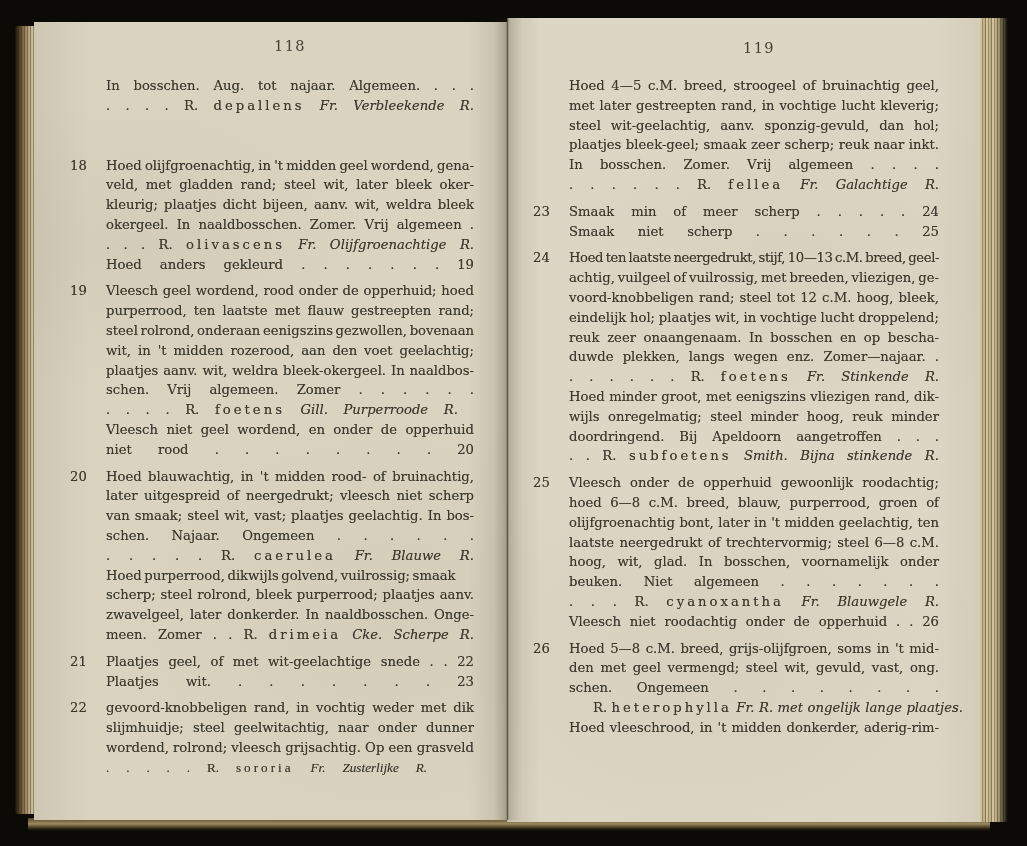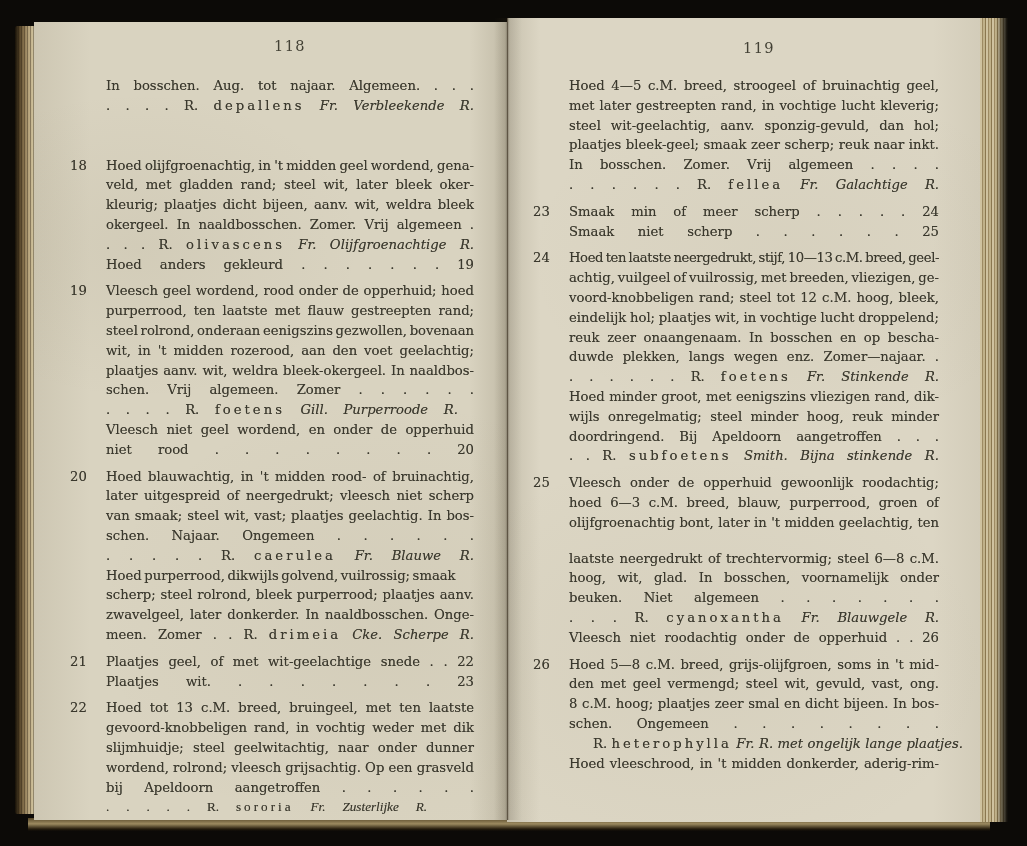--- a/index.html
+++ b/index.html
@@ -98,25 +98,23 @@
           <div class="line" style="word-spacing: 1.68px;"><span class="seg-p">zwavelgeel, later donkerder. In naaldbosschen. Onge-</span></div>
           <div class="line" style="word-spacing: 6.95px;"><span class="seg-p">meen. Zomer . . R. </span><span class="seg-sp">drimeia</span><span class="seg-i"> Cke. Scherpe R.</span></div>
         </div>
         <div class="block">
           <span class="num">21</span>
           <div class="line" style="word-spacing: 5.41px; text-align: center;"><span class="seg-p">Plaatjes geel, of met wit-geelachtige snede . . 22</span></div>
           <div class="line" style="word-spacing: 22.93px;"><span class="seg-p">Plaatjes wit. . . . . . . . 23</span></div>
         </div>
         <div class="block">
           <span class="num">22</span>
-          <div class="line" style="word-spacing: 3.81px;"><span class="seg-p">Hoed tot 13 c.M. breed, bruingeel, met ten laatste</span></div>
           <div class="line" style="word-spacing: 2.77px;"><span class="seg-p">gevoord-knobbeligen rand, in vochtig weder met dik</span></div>
           <div class="line" style="word-spacing: 4.97px;"><span class="seg-p">slijmhuidje; steel geelwitachtig, naar onder dunner</span></div>
           <div class="line" style="word-spacing: -0.07px;"><span class="seg-p">wordend, rolrond; vleesch grijsachtig. Op een grasveld</span></div>
-          <div class="line" style="word-spacing: 17.22px;"><span class="seg-p">bij Apeldoorn aangetroffen . . . . . .</span></div>
           <div class="line" style="word-spacing: 13.6px; font-family: Liberation Serif, serif;"><span class="seg-p">. . . . . R. </span><span class="seg-sp">sororia</span><span class="seg-i"> Fr. Zusterlijke R.</span></div>
         </div>
       </div>
   </div>
 
   <div class="page page-right">
     <div class="pagenum">119</div>
     <div class="content" id="right-content">
         <div class="block">
           <div class="line" style="word-spacing: 2.47px;"><span class="seg-p">Hoed 4—5 c.M. breed, stroogeel of bruinachtig geel,</span></div>
@@ -141,33 +139,32 @@
           <div class="line" style="word-spacing: 5.01px;"><span class="seg-p">duwde plekken, langs wegen enz. Zomer—najaar. .</span></div>
           <div class="line" style="word-spacing: 11.89px;"><span class="seg-p">. . . . . . R. </span><span class="seg-sp">foetens</span><span class="seg-i"> Fr. Stinkende R.</span></div>
           <div class="line" style="word-spacing: 0.25px;"><span class="seg-p">Hoed minder groot, met eenigszins vliezigen rand, dik-</span></div>
           <div class="line" style="word-spacing: 4.24px;"><span class="seg-p">wijls onregelmatig; steel minder hoog, reuk minder</span></div>
           <div class="line" style="word-spacing: 10.67px;"><span class="seg-p">doordringend. Bij Apeldoorn aangetroffen . . .</span></div>
           <div class="line" style="word-spacing: 8.27px;"><span class="seg-p">. . R. </span><span class="seg-sp">subfoetens</span><span class="seg-i"> Smith. Bijna stinkende R.</span></div>
         </div>
         <div class="block">
           <span class="num">25</span>
           <div class="line" style="word-spacing: 4.81px;"><span class="seg-p">Vleesch onder de opperhuid gewoonlijk roodachtig;</span></div>
-          <div class="line" style="word-spacing: 4.34px;"><span class="seg-p">hoed 6—3 c.M. breed, blauw, purperrood, groen of</span></div>
+          <div class="line" style="word-spacing: 4.34px;"><span class="seg-p">hoed 6—8 c.M. breed, blauw, purperrood, groen of</span></div>
           <div class="line" style="word-spacing: 0.21px;"><span class="seg-p">olijfgroenachtig bont, later in 't midden geelachtig, ten</span></div>
-          <div class="line" style="word-spacing: 1.1px; margin-top: 16px;"><span class="seg-p">laatste neergedrukt of trechtervormig; steel 6—8 c.M.</span></div>
+          <div class="line" style="word-spacing: 1.1px;"><span class="seg-p">laatste neergedrukt of trechtervormig; steel 6—8 c.M.</span></div>
           <div class="line" style="word-spacing: 7.32px;"><span class="seg-p">hoog, wit, glad. In bosschen, voornamelijk onder</span></div>
           <div class="line" style="word-spacing: 17.32px;"><span class="seg-p">beuken. Niet algemeen . . . . . . .</span></div>
           <div class="line" style="word-spacing: 13.46px;"><span class="seg-p">. . . R. </span><span class="seg-sp">cyanoxantha</span><span class="seg-i"> Fr. Blauwgele R.</span></div>
           <div class="line" style="word-spacing: 4.67px;"><span class="seg-p">Vleesch niet roodachtig onder de opperhuid . . 26</span></div>
         </div>
         <div class="block">
           <span class="num">26</span>
           <div class="line" style="word-spacing: 1.31px;"><span class="seg-p">Hoed 5—8 c.M. breed, grijs-olijfgroen, soms in 't mid-</span></div>
           <div class="line" style="word-spacing: 2.45px;"><span class="seg-p">den met geel vermengd; steel wit, gevuld, vast, ong.</span></div>
-          <div class="line" style="word-spacing: 0.41px;"><span class="seg-p">8 c.M. hoog; plaatjes zeer smal en dicht bijeen. In bos-</span></div>
           <div class="line" style="word-spacing: 20.38px;"><span class="seg-p">schen. Ongemeen . . . . . . . .</span></div>
           <div class="line" style="word-spacing: 0.24px; margin-left: 24px;"><span class="seg-p">R. </span><span class="seg-sp">heterophylla</span><span class="seg-i"> Fr. R. met ongelijk lange plaatjes.</span></div>
           <div class="line" style="word-spacing: 0.93px;"><span class="seg-p">Hoed vleeschrood, in 't midden donkerder, aderig-rim-</span></div>
         </div>
       </div>
   </div>
 
   <div class="gutter"></div>
   <div class="gutter-line"></div>
   <div class="edge-right"></div>

